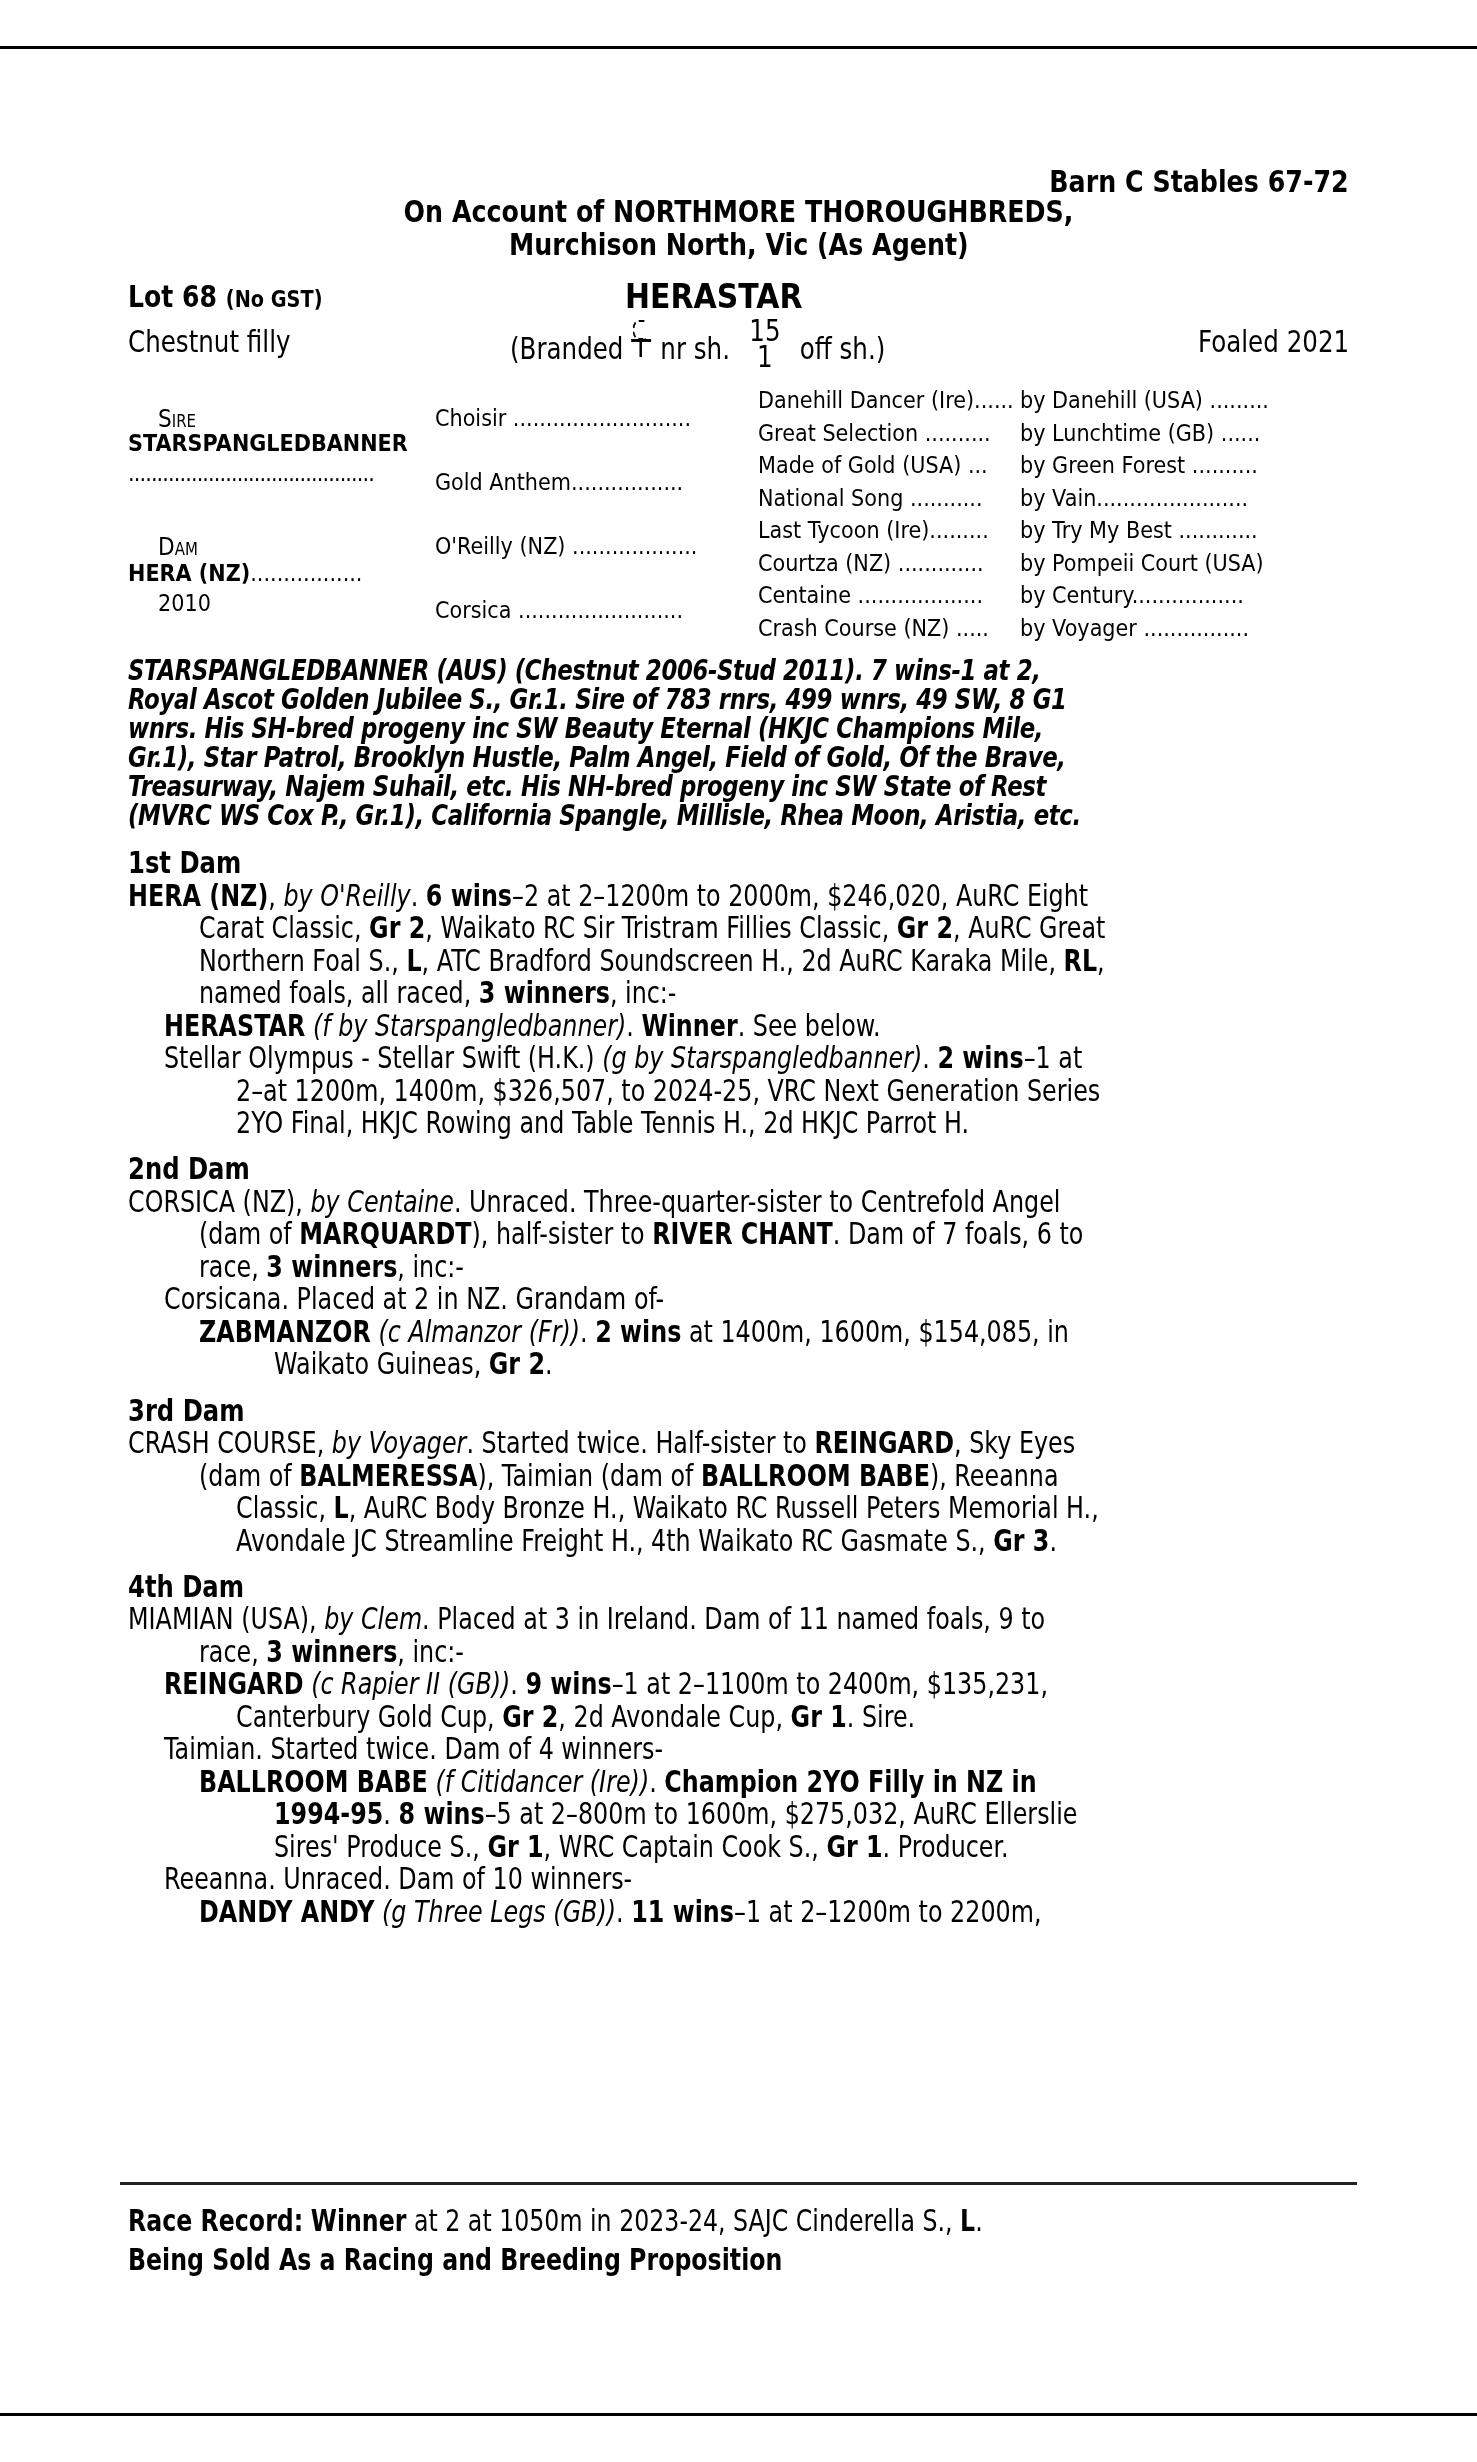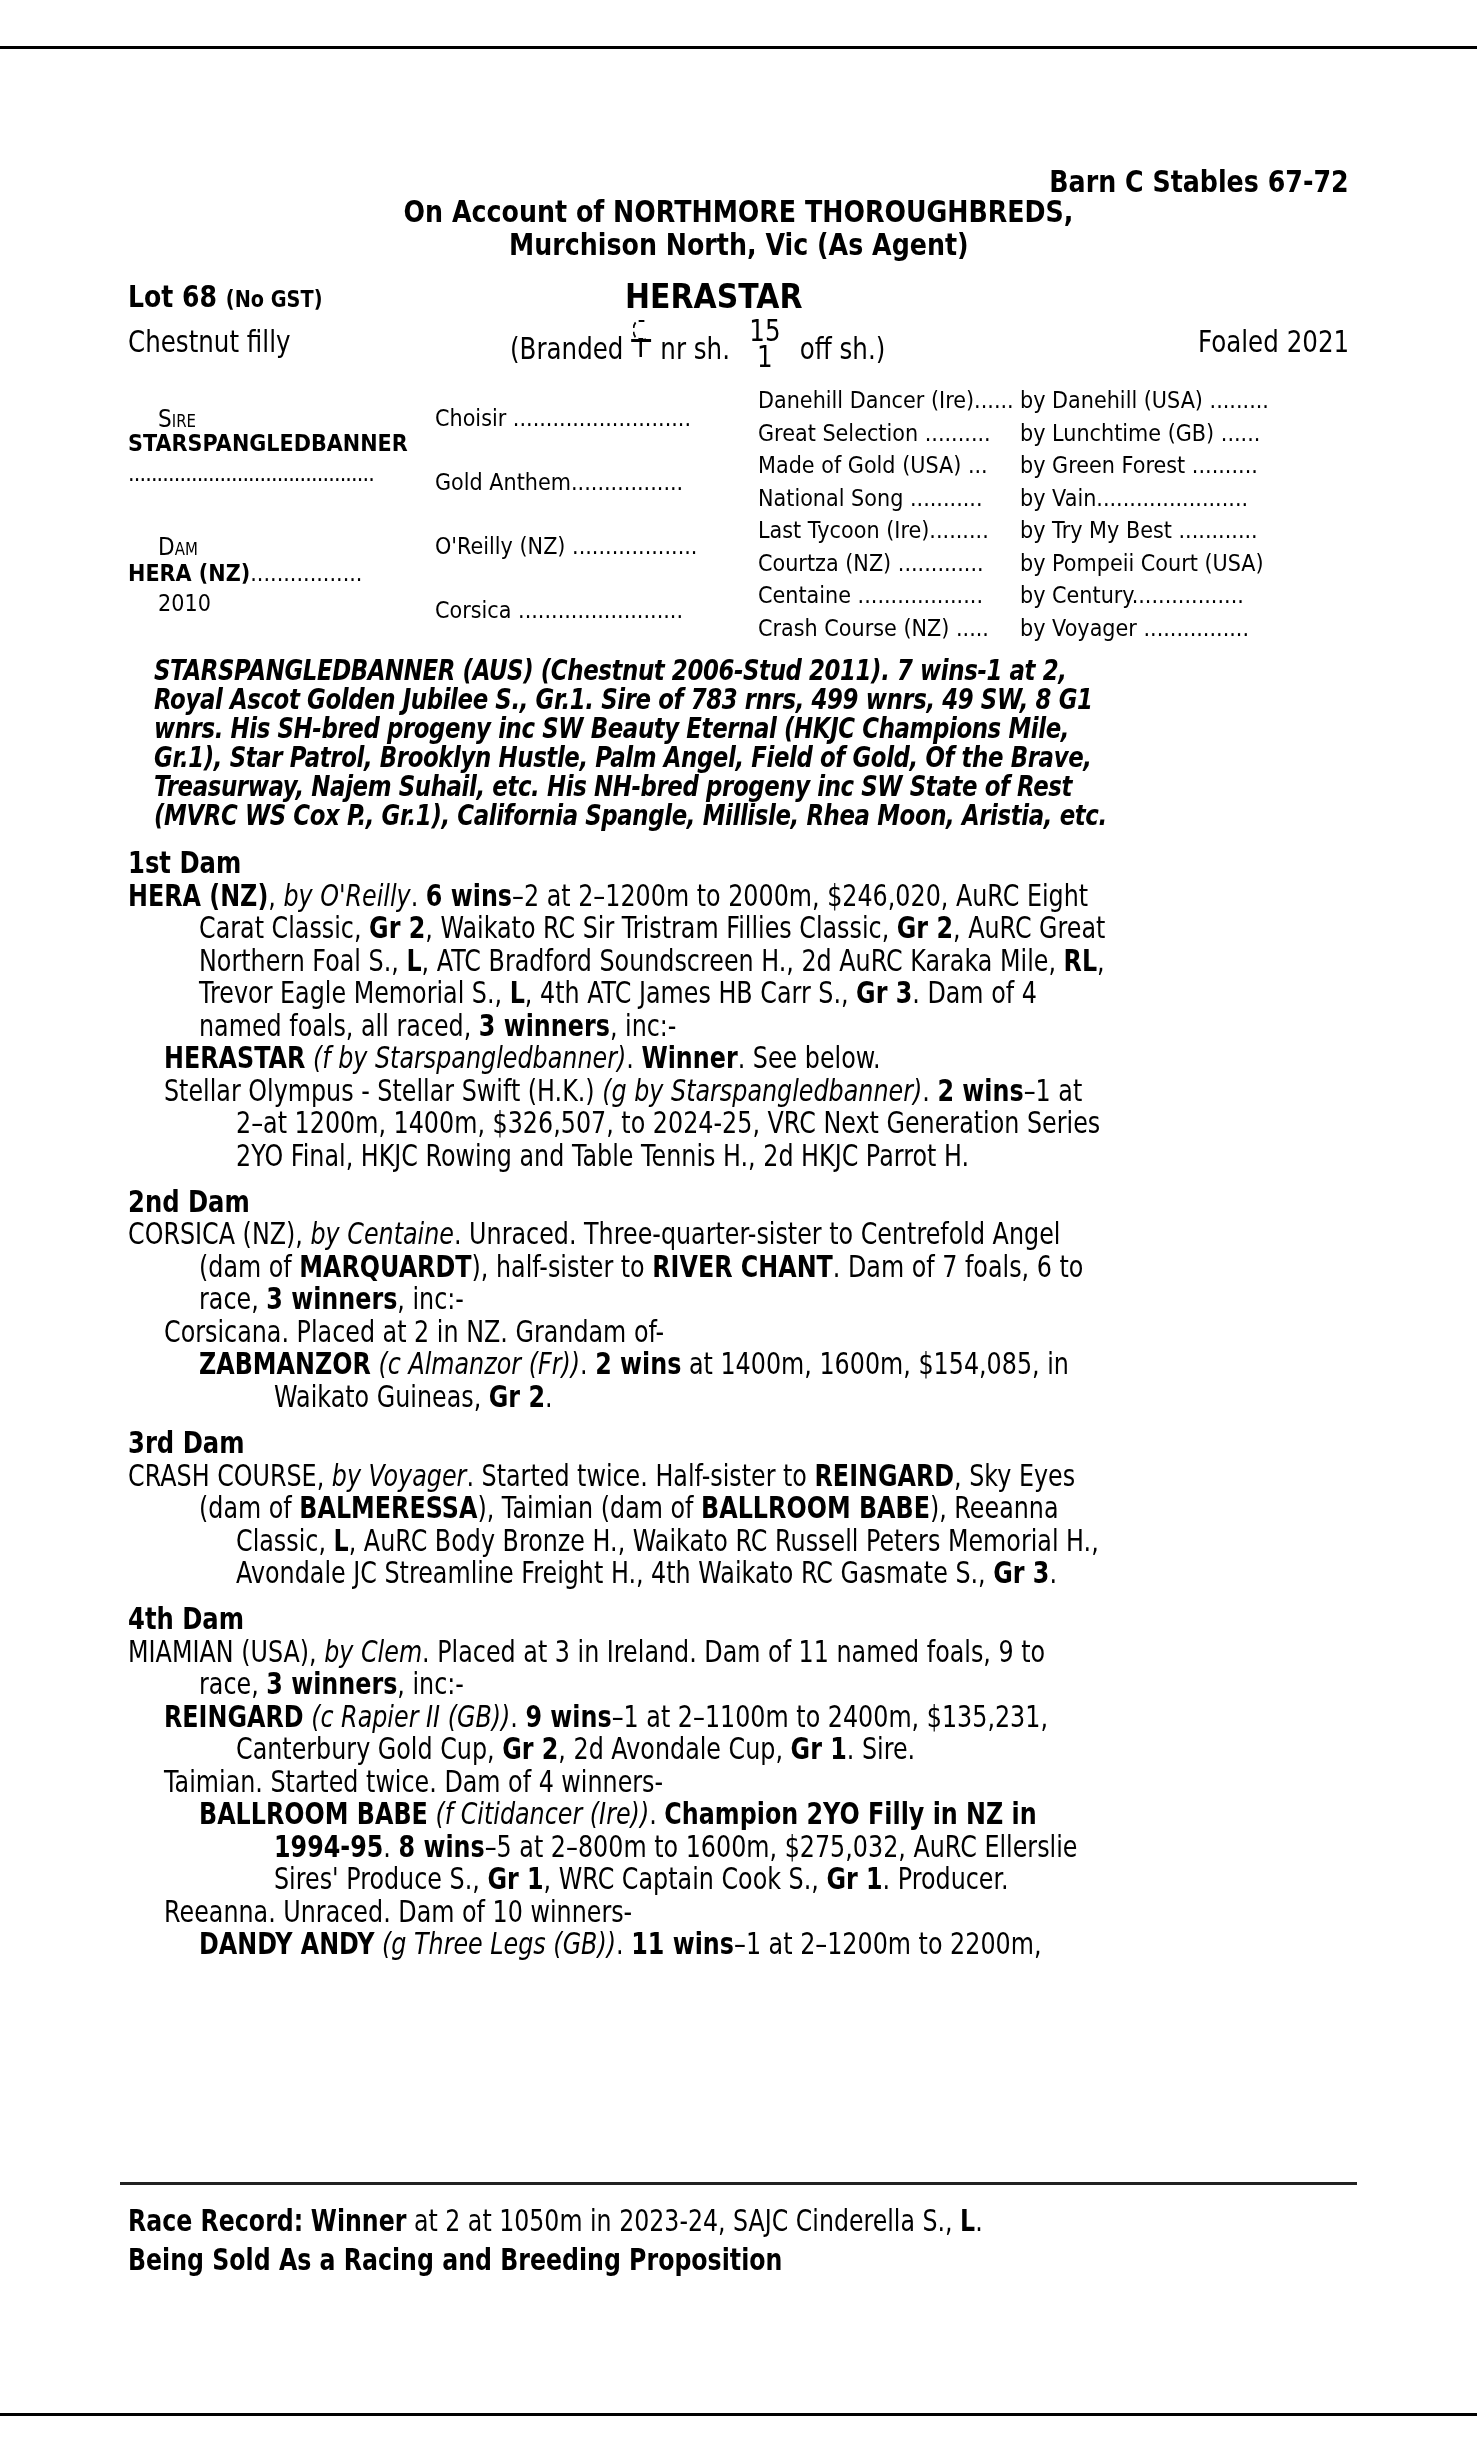--- a/index.html
+++ b/index.html
@@ -29,21 +29,21 @@
   .brand-mark .t2 { position: absolute; left: 9.9px; top: 7.9px; width: 3px; height: 17.7px; background: #000; }
   .frac { display: inline-block; text-align: center; vertical-align: middle; line-height: 25.6px; margin: 0 13.8px; position: relative; top: -5.9px; }
   .frac span { display: block; }
 
   .ped { position: absolute; top: 384px; left: 0; width: 1221px; height: 261px; font-size: 23.6px; }
   .ped .cell { position: absolute; white-space: nowrap; transform: scaleX(0.88); transform-origin: left top; }
   .ped .small-caps { font-variant: small-caps; font-size: 24.6px; }
   .ped .b { font-weight: bold; }
   .g3 { line-height: 32.5px; }
 
-  .sire-para { position: absolute; top: 656px; left: 0; width: 1221px; font-weight: bold; font-style: italic; font-size: 28.6px; line-height: 29px; text-align: justify; letter-spacing: -0.5px; margin-left: 26px; }
+  .sire-para { position: absolute; top: 656px; left: 0; width: 1221px; font-weight: bold; font-style: italic; font-size: 28.6px; line-height: 29px; text-align: justify; letter-spacing: -0.5px; }
   .sire-para .ln { display: block; white-space: nowrap; transform: scaleX(0.8); transform-origin: left top; }
 
   .body { position: absolute; top: 847px; left: 0; width: 1221px; font-size: 29.6px; line-height: 32.5px; }
   .body .ln { display: block; white-space: nowrap; transform: scaleX(0.805); transform-origin: left top; height: 32.5px; }
   .body h3 { margin: 0; font-size: 29.6px; line-height: 32.5px; font-weight: bold; }
   .body h3 span { display: inline-block; transform: scaleX(0.82); transform-origin: left top; }
   .gap { height: 13.8px; }
   .i1 { padding-left: 36px; } .i2 { padding-left: 71px; } .i3 { padding-left: 108px; } .i4 { padding-left: 146px; }
 
   .rule-mid { position: absolute; top: 2182px; left: 120px; width: 1237px; height: 3px; background: #222; }
@@ -141,23 +141,20 @@
       <div class="">
         <span class="ln"><b style="white-space: pre;">HERA (NZ)</b><span style="white-space: pre;">, </span><i style="white-space: pre;">by O'Reilly</i><span style="white-space: pre;">. </span><b style="white-space: pre;">6 wins</b><span style="white-space: pre;">–2 at 2–1200m to 2000m, $246,020, AuRC Eight</span></span>
       </div>
       <div class="i2">
         <span class="ln"><span style="white-space: pre;">Carat Classic, </span><b style="white-space: pre;">Gr 2</b><span style="white-space: pre;">, Waikato RC Sir Tristram Fillies Classic, </span><b style="white-space: pre;">Gr 2</b><span style="white-space: pre;">, AuRC Great</span></span>
       </div>
       <div class="i2">
         <span class="ln"><span style="white-space: pre;">Northern Foal S., </span><b style="white-space: pre;">L</b><span style="white-space: pre;">, ATC Bradford Soundscreen H., 2d AuRC Karaka Mile, </span><b style="white-space: pre;">RL</b><span style="white-space: pre;">,</span></span>
       </div>
       <div class="i2">
-        <span class="ln"><span style="white-space: pre;">Trevor Eagle Memorial S., </span><b style="white-space: pre;">L</b><span style="white-space: pre;">, 4th ATC James HB Carr S., </span><b style="white-space: pre;">Gr 3</b><span style="white-space: pre;">. Dam of 4</span></span>
-      </div>
-      <div class="i2">
         <span class="ln"><span style="white-space: pre;">named foals, all raced, </span><b style="white-space: pre;">3 winners</b><span style="white-space: pre;">, inc:-</span></span>
       </div>
       <div class="i1">
         <span class="ln"><b style="white-space: pre;">HERASTAR</b><span style="white-space: pre;"> </span><i style="white-space: pre;">(f by Starspangledbanner)</i><span style="white-space: pre;">. </span><b style="white-space: pre;">Winner</b><span style="white-space: pre;">. See below.</span></span>
       </div>
       <div class="i1">
         <span class="ln"><span style="white-space: pre;">Stellar Olympus - Stellar Swift (H.K.) </span><i style="white-space: pre;">(g by Starspangledbanner)</i><span style="white-space: pre;">. </span><b style="white-space: pre;">2 wins</b><span style="white-space: pre;">–1 at</span></span>
       </div>
       <div class="i3">
         <span class="ln"><span style="white-space: pre;">2–at 1200m, 1400m, $326,507, to 2024-25, VRC Next Generation Series</span></span>

